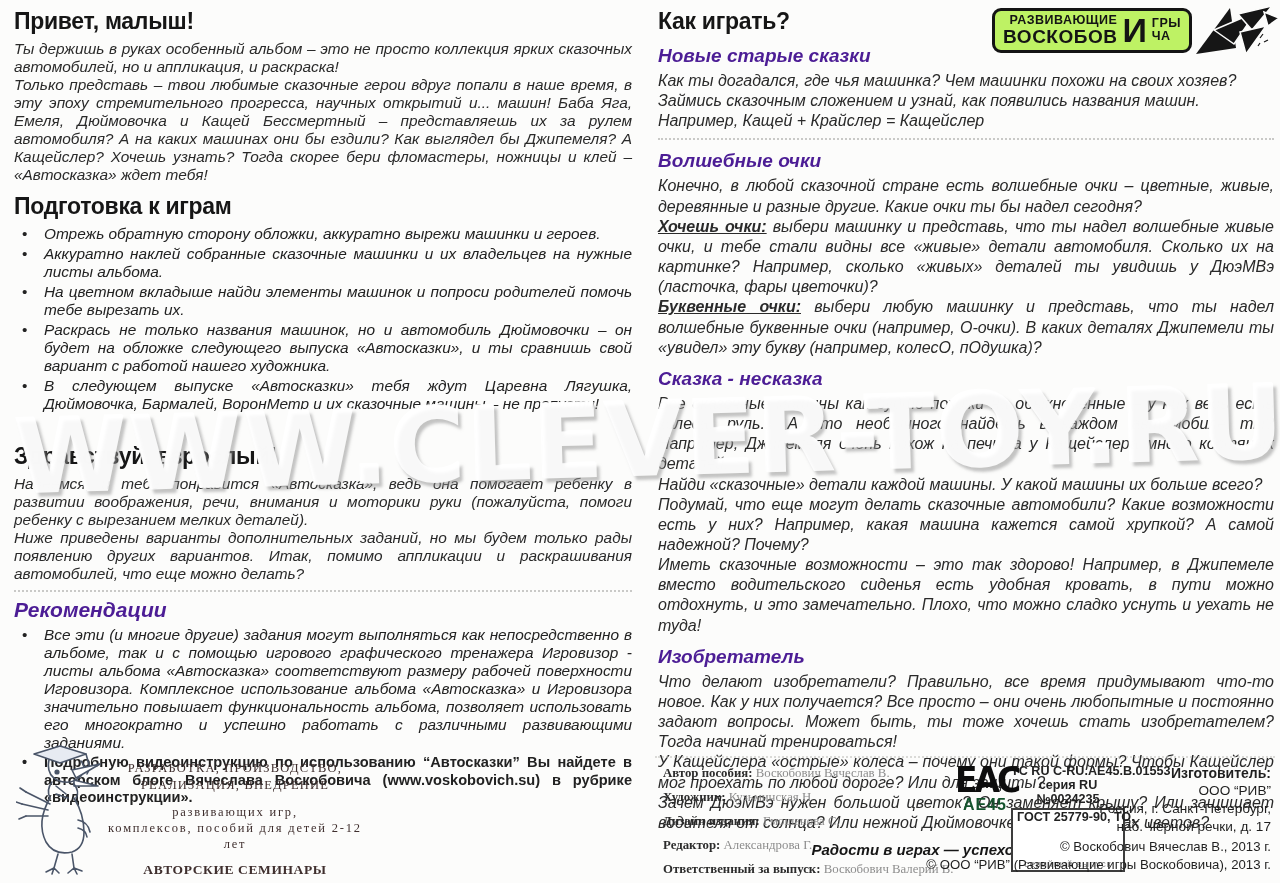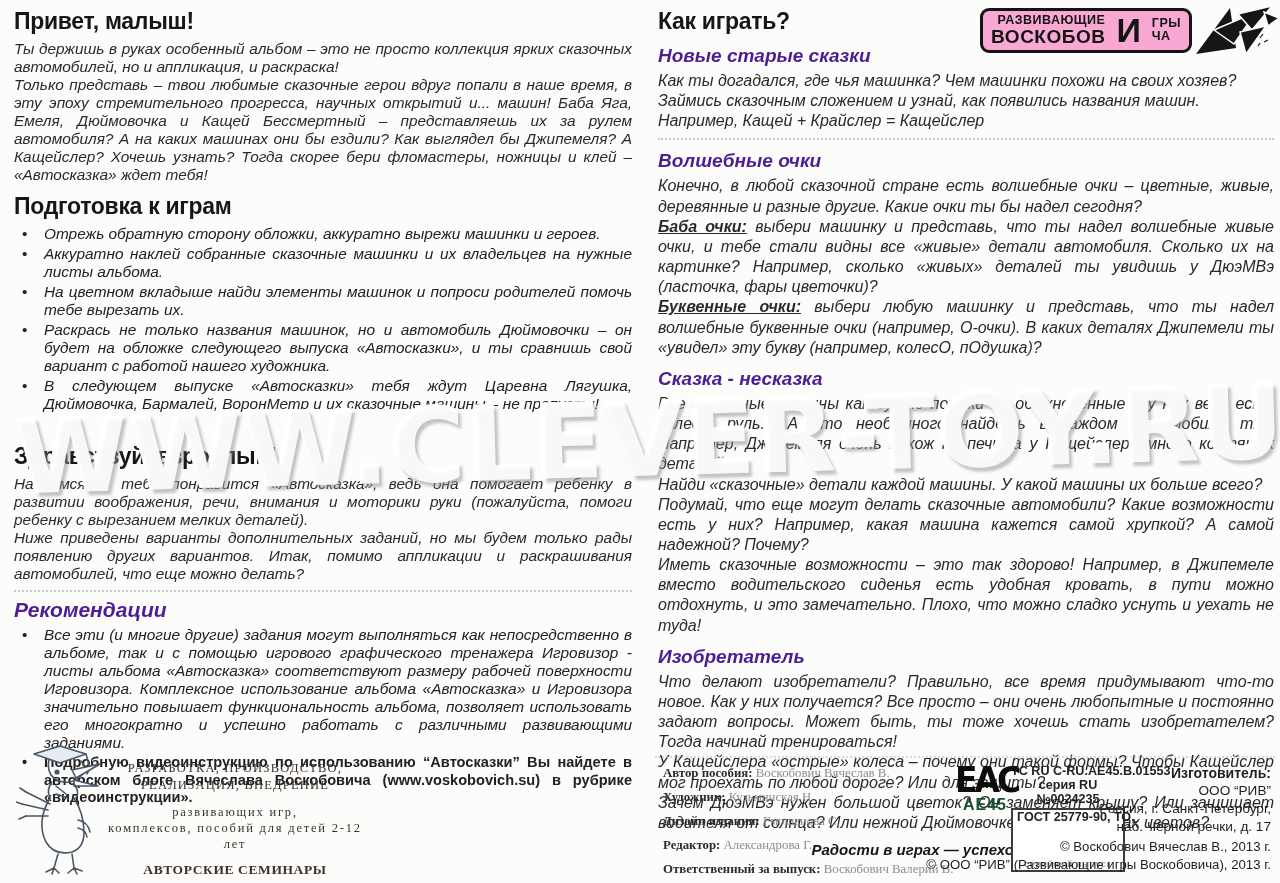--- a/index.html
+++ b/index.html
@@ -50,23 +50,23 @@
   .reco li.bold-note { font-style:normal; font-weight:700; font-size:14.6px; }
   .dotted-sep { border-top:2px dotted #b9b9b6; margin:7px 0 6px 0; opacity:.75; }
   .u-lead { text-decoration:underline; font-weight:700; }
   .slogan {
     text-align:center; font-style:italic; font-weight:800; font-size:15px;
     margin-top:8px; color:#161616;
   }
   
   .brand { position:absolute; right:-6px; top:2px; display:flex; align-items:flex-start; z-index:3; }
   .brand-box {
-    border:3px solid #141414; border-radius:9px; background:#f9a8d4;
+    border:3px solid #141414; border-radius:9px; background:#bef264;
     padding:3px 8px 4px 8px; display:grid;
-    grid-template-columns:auto auto auto; align-items:center; column-gap:10px;
+    grid-template-columns:auto auto auto; align-items:center; column-gap:4px;
   }
   .brand-left { text-align:right; }
   .brand-right { text-align:left; }
   .brand-small { font-size:12.5px; font-weight:800; letter-spacing:.5px; color:#141414; line-height:1.05;}
   .brand-big   { font-size:19px; font-weight:800; letter-spacing:.5px; color:#141414; line-height:1.0;}
   .brand-i { font-size:34px; font-weight:900; color:#141414; line-height:.9; padding:0 1px; }
   
   .footer-left { position:absolute; left:16px; top:742px; width:350px; display:flex; z-index:2; }
   .fl-text { width:262px; text-align:center; font-family:"Liberation Serif", serif; color:#3f2f2e; padding-top:18px; }
   .fl-caps  { font-size:12.5px; letter-spacing:1.2px; line-height:1.35; }
@@ -173,21 +173,21 @@
       <p class="body-r" style="text-align:left;">Как ты догадался, где чья машинка?  Чем машинки похожи на своих хозяев?</p>
       <p class="body-r" style="text-align:left;">Займись сказочным сложением и узнай, как появились названия машин.</p>
       <p class="body-r" style="text-align:left;">Например, Кащей + Крайслер = Кащейслер</p>
     </section>
 
     <div class="dotted-sep"></div>
 
     <section>
       <h2>Волшебные очки</h2>
       <p class="body-r">Конечно, в любой сказочной стране есть волшебные очки – цветные, живые, деревянные и разные другие. Какие очки ты бы надел сегодня?</p>
-      <p class="body-r"><span class="u-lead">Баба очки:</span><span> выбери машинку и представь, что ты надел волшебные живые очки, и тебе стали видны все  «живые»  детали  автомобиля. Сколько их на картинке? Например, сколько «живых» деталей ты увидишь у ДюэМВэ (ласточка, фары цветочки)?</span></p>
+      <p class="body-r"><span class="u-lead">Хочешь очки:</span><span> выбери машинку и представь, что ты надел волшебные живые очки, и тебе стали видны все  «живые»  детали  автомобиля. Сколько их на картинке? Например, сколько «живых» деталей ты увидишь у ДюэМВэ (ласточка, фары цветочки)?</span></p>
       <p class="body-r"><span class="u-lead">Буквенные очки:</span><span> выбери любую машинку и представь, что ты надел волшебные буквенные очки (например, О-очки). В каких деталях Джипемели ты «увидел» эту букву (например, колесО, пОдушка)?</span></p>
     </section>
 
     <section>
       <h2>Сказка - несказка</h2>
       <p class="body-r">Все сказочные машины как будто похожи на обыкновенные – у них ведь есть колеса, руль... А что необычного найдешь в каждом автомобиле ты? Например, Джипемеля очень похож на печь, а у Кащейслера много костяных деталей.</p>
       <p class="body-r">Найди «сказочные» детали каждой машины. У какой машины их больше всего?</p>
       <p class="body-r">Подумай, что еще могут делать сказочные автомобили? Какие возможности есть у них? Например, какая машина кажется самой хрупкой? А самой надежной? Почему?</p>
       <p class="body-r">Иметь сказочные возможности – это так здорово! Например, в Джипемеле вместо водительского сиденья есть удобная кровать, в пути можно отдохнуть, и это замечательно. Плохо, что можно сладко уснуть и уехать не туда!</p>
     </section>

